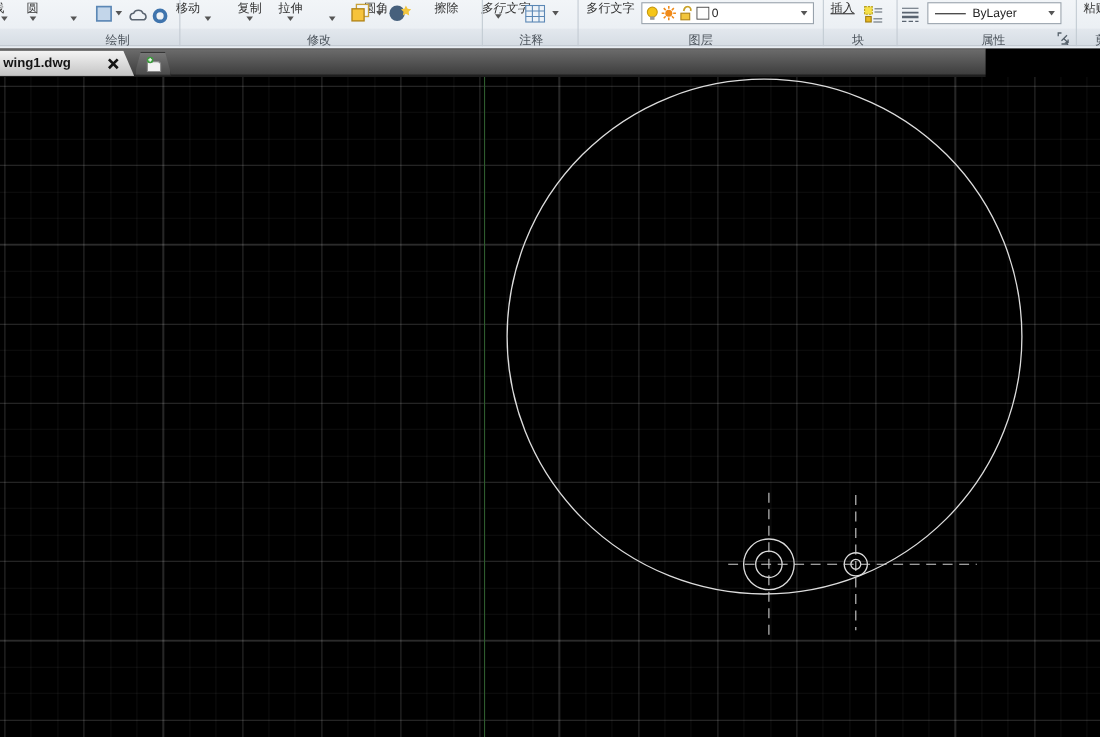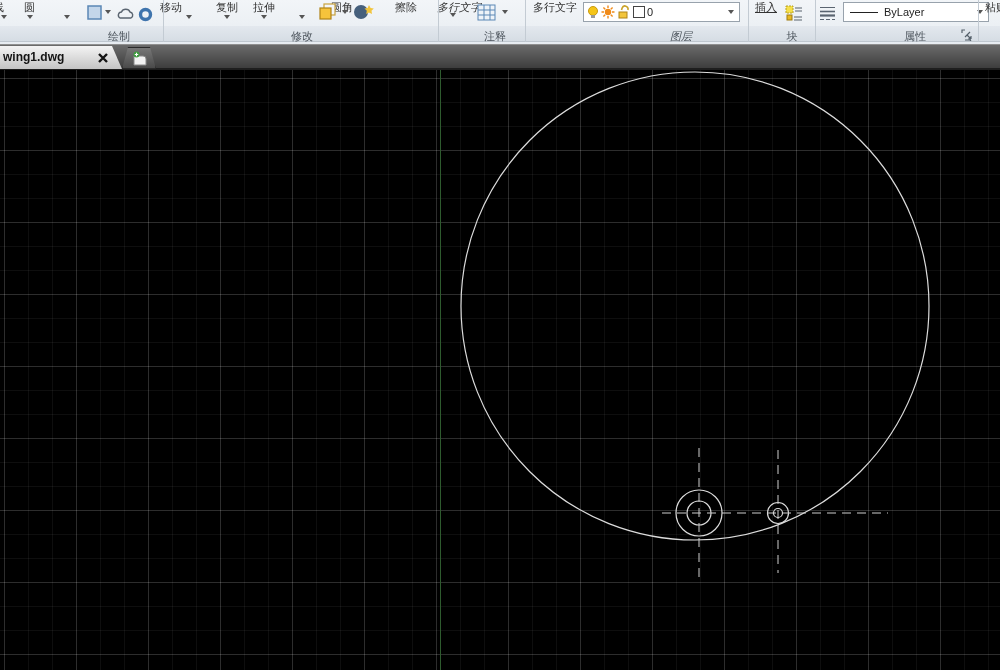--- a/index.html
+++ b/index.html
@@ -7,35 +7,35 @@
   body { font-family:"Liberation Sans","DejaVu Sans",sans-serif; }
   #app { position:relative; width:1000px; height:670px; overflow:hidden; background:#000; }
 
   
   #ribbon { position:absolute; left:0; top:0; width:1000px; height:44px;
     background:linear-gradient(#f2f5f8,#e7ecf1); }
   #ribbon-title-row { position:absolute; left:0; top:26px; width:1000px; height:16px;
     background:linear-gradient(#e3e8ee,#d6dde4); border-bottom:1px solid #bfc7cf; }
   .panel-sep { position:absolute; top:0; width:1px; height:42px; background:#c3cbd3; }
   .panel-label { position:absolute; top:29px; transform:translateX(-50%); font-size:11px;
-    color:#4c545c; white-space:nowrap;margin-left:12px; }
+    color:#4c545c; white-space:nowrap; }
   .rbtn { position:absolute; font-size:11px; color:#333; white-space:nowrap; cursor:default; }
   .drop-arrow { position:absolute; width:0; height:0; border-left:3.5px solid transparent;
     border-right:3.5px solid transparent; border-top:4px solid #555; }
   .icon { position:absolute; display:block; }
 
   
   .combo { position:absolute; top:2px; height:20px; background:#fff; border:1px solid #98a2ac;
     display:flex; align-items:center; padding:0 2px; }
   .combo .cb-arrow-btn { position:absolute; right:1px; top:1px; width:15px; height:16px;
     display:flex; align-items:center; justify-content:center; }
   .combo-text { font-size:11px; color:#222; }
 
   
-  #tabbar { position:absolute; left:0; top:44px; width:1000px; height:26px;
+  #tabbar { position:absolute; left:0; top:44px; width:896px; height:26px;
     background:linear-gradient(#6b6b6b,#3d3d3d); border-top:1px solid #909090;
     border-bottom:2px solid #1e1e1e; }
   #file-tab { position:absolute; left:0; top:1px; width:122px; height:23px;
     background:linear-gradient(#f4f4f4,#c4c4c4);
     clip-path:polygon(0 0,112px 0,122px 100%,0 100%); }
   #file-tab-label { position:absolute; left:3px; top:4px; font-size:12px; font-weight:bold;
     color:#141414; }
   #new-tab-btn { position:absolute; left:122px; top:2px; width:34px; height:22px;
     background:linear-gradient(#777,#4a4a4a); border:1px solid #2a2a2a;
     clip-path:polygon(6px 0,28px 0,34px 100%,0 100%); }
@@ -133,35 +133,35 @@
       <rect x="2" y="11" width="5" height="5" fill="#e8b820" stroke="#a07d10"></rect>
       <path d="M10,4 h7 M10,7 h7 M9,13 h8 M9,16 h8" stroke="#8a929a" stroke-width="1.4"></path>
     </svg>
 
     <svg class="icon" style="left:819px;top:5px;" width="17" height="16">
       <path d="M1,2.5 h15" stroke="#5a6470" stroke-width="1"></path>
       <path d="M1,6.5 h15" stroke="#5a6470" stroke-width="1.6"></path>
       <path d="M1,10.5 h15" stroke="#5a6470" stroke-width="2.2"></path>
       <path d="M1,14.5 h4 M7,14.5 h4 M13,14.5 h3" stroke="#5a6470" stroke-width="1.2"></path>
     </svg>
-    <div class="combo" style="left:843px;width:146px;">
+    <div class="combo" style="left:843px;width:122px;">
       <span style="display:inline-block;width:28px;height:0;border-top:1px solid #222;margin:0 6px 0 4px;"></span>
       <span class="combo-text">ByLayer</span>
       <span class="cb-arrow-btn">
         <span class="drop-arrow" style="position:static;"></span>
       </span>
     </div>
 
     <span class="rbtn" style="left:985px;top:0;">粘贴</span>
 
     <div id="ribbon-title-row"></div>
     <span class="panel-label" style="left:107px;">绘制</span>
     <span class="panel-label" style="left:290px;text-align:right;">修改</span>
     <span class="panel-label" style="left:483px;">注释</span>
-    <span class="panel-label" style="left:669px;font-style:italic;">图层</span>
+    <span class="panel-label" style="left:637px;">图层</span>
     <span class="panel-label" style="left:780px;">块</span>
     <span class="panel-label" style="left:903px;">属性</span>
     <span class="panel-label" style="left:1012px;">剪贴板</span>
     <svg class="icon" style="left:961px;top:29px;" width="12" height="12">
       <path d="M1,4 V1 H4 M4,8 L9,3 M9,8 V11 H4 M9,11 L10,12" fill="none" stroke="#55606a" stroke-width="1.2"></path>
       <path d="M10,10 L6,6 M10,10 h-3 M10,10 v-3" fill="none" stroke="#55606a" stroke-width="1.2"></path>
     </svg>
 
     <span class="panel-sep" style="left:163px;"></span>
     <span class="panel-sep" style="left:438px;"></span>

